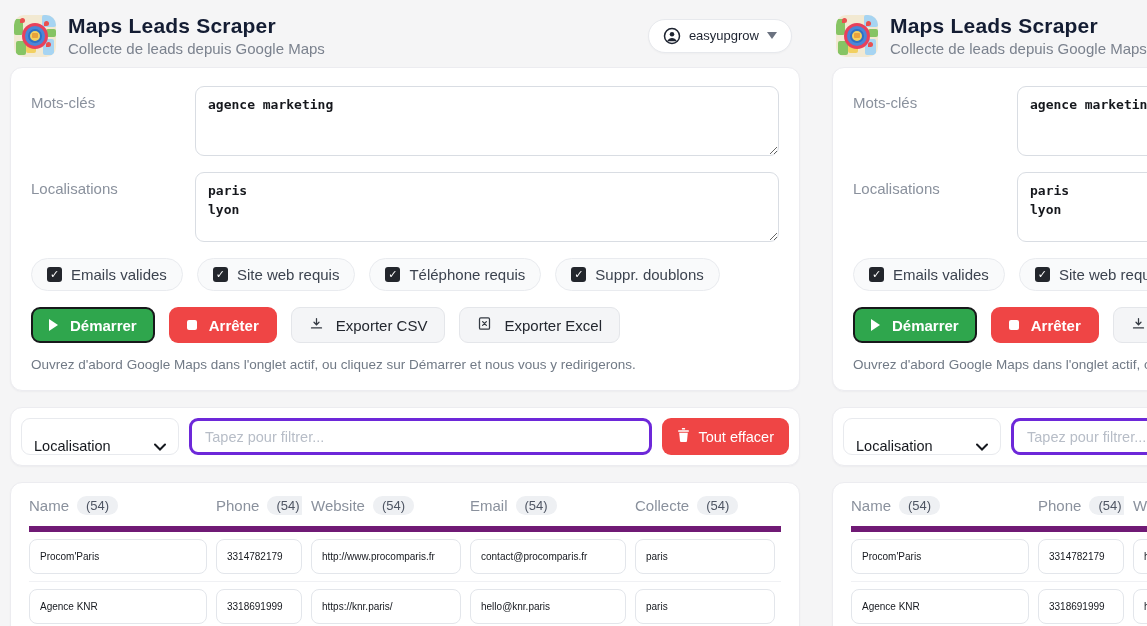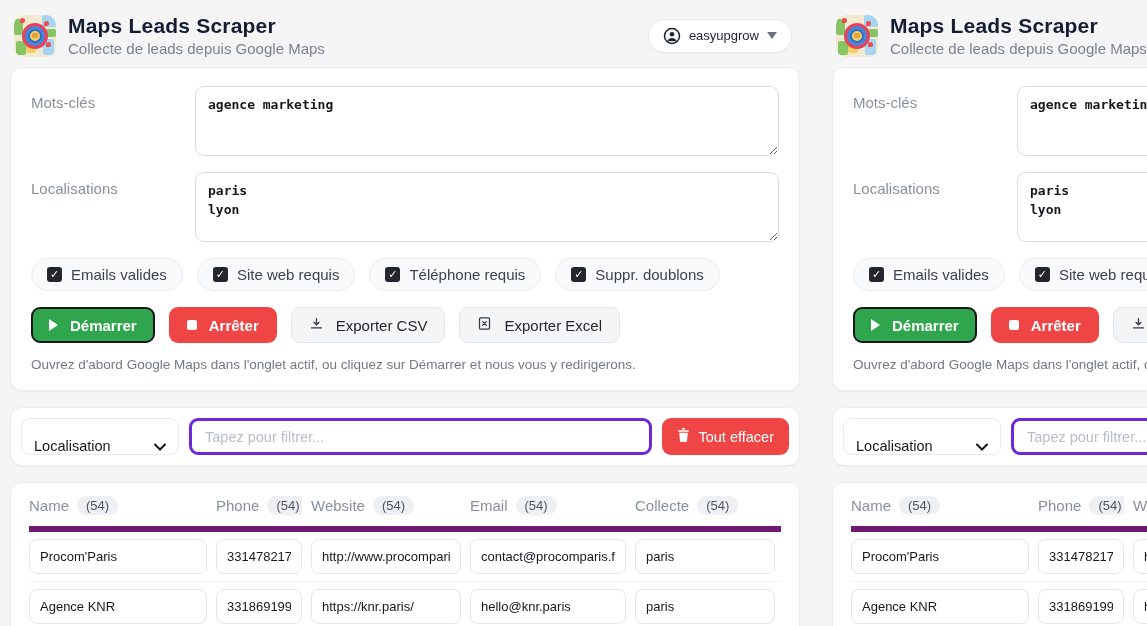--- a/index.html
+++ b/index.html
@@ -110,21 +110,21 @@
 
   
   .table-card { padding: 0 18px; height: 260px; overflow: hidden; }
   .lead-grid { display: grid; grid-template-columns: 178px 86px 150px 156px 140px; column-gap: 9px; align-items: center; }
   .thead { padding: 13px 0 11px; border-bottom: 6px solid #701a75; }
   .thcell { display: flex; align-items: center; gap: 8px; font-size: 15px; color: #8a919d; white-space: nowrap; overflow: hidden; }
   .badge { background: #eef0f3; color: #4e5563; border-radius: 11px; padding: 2px 9px; font-size: 13px; }
   .trow { padding: 7px 0; border-bottom: 1px solid #f0f1f4; }
   .cell {
     width: 100%; height: 35px; border: 1px solid #e3e6eb; border-radius: 8px;
-    padding: 0 10px; font-size: 13px; color: #15181e; outline: none;
+    padding: 0 10px; font-size: 10px; color: #15181e; outline: none;
     font-family: "Liberation Sans", sans-serif; background: #fff;
   }
 </style>
 </head>
 <body>
 
 <div class="panels">
   <div class="panel">
 
     <div class="hdr">

